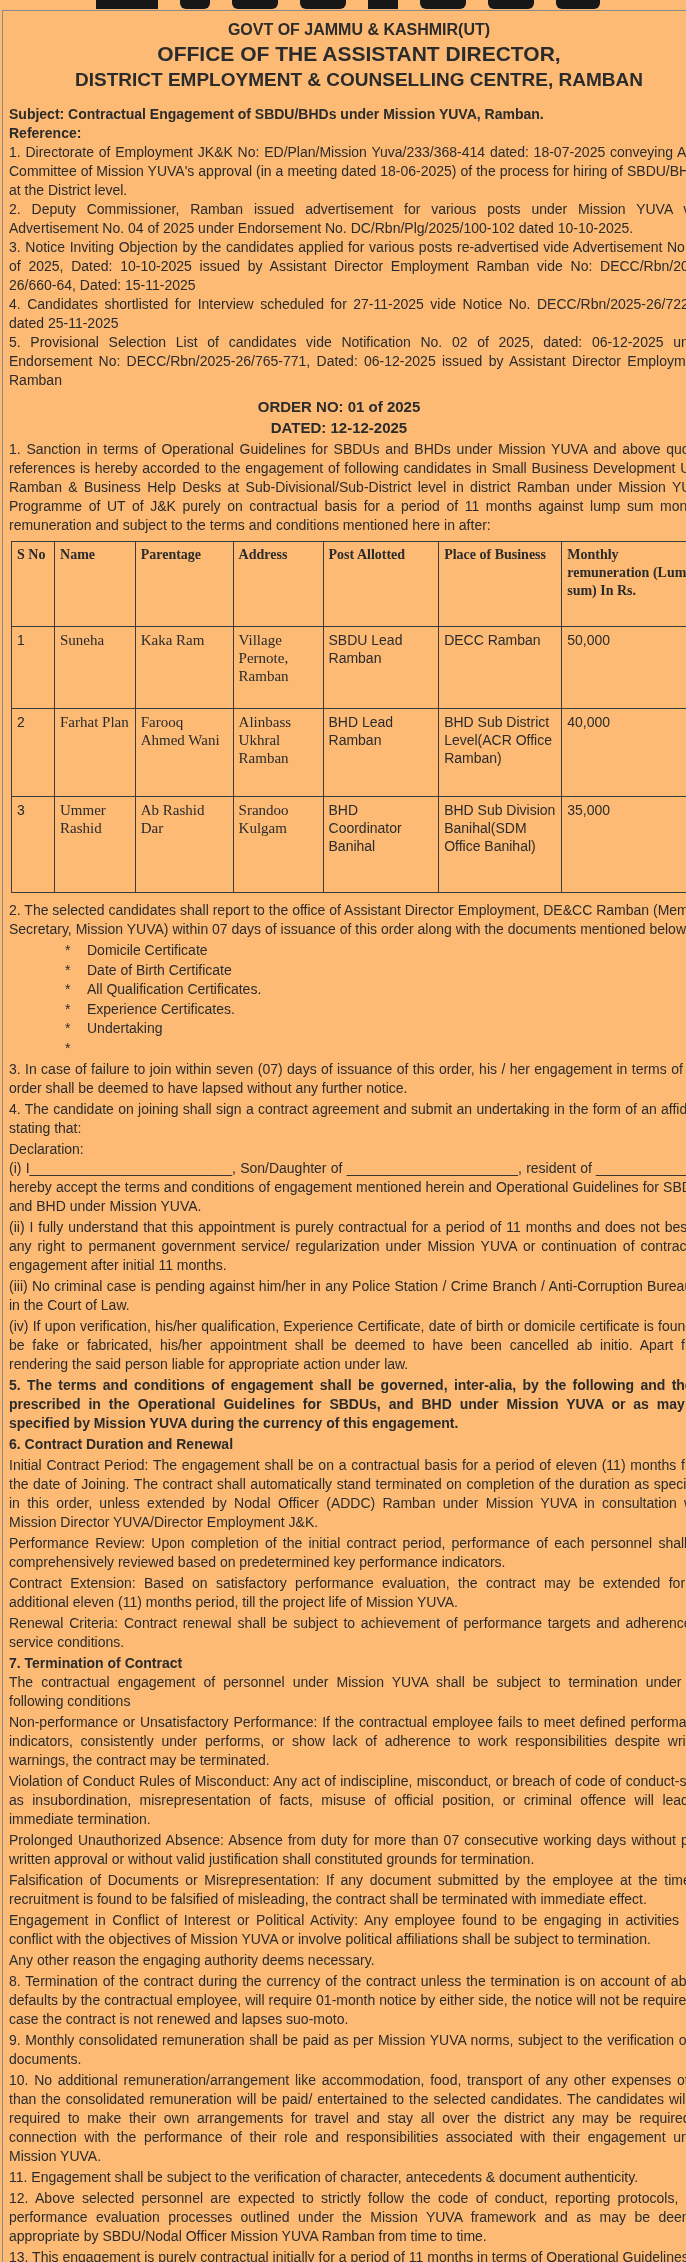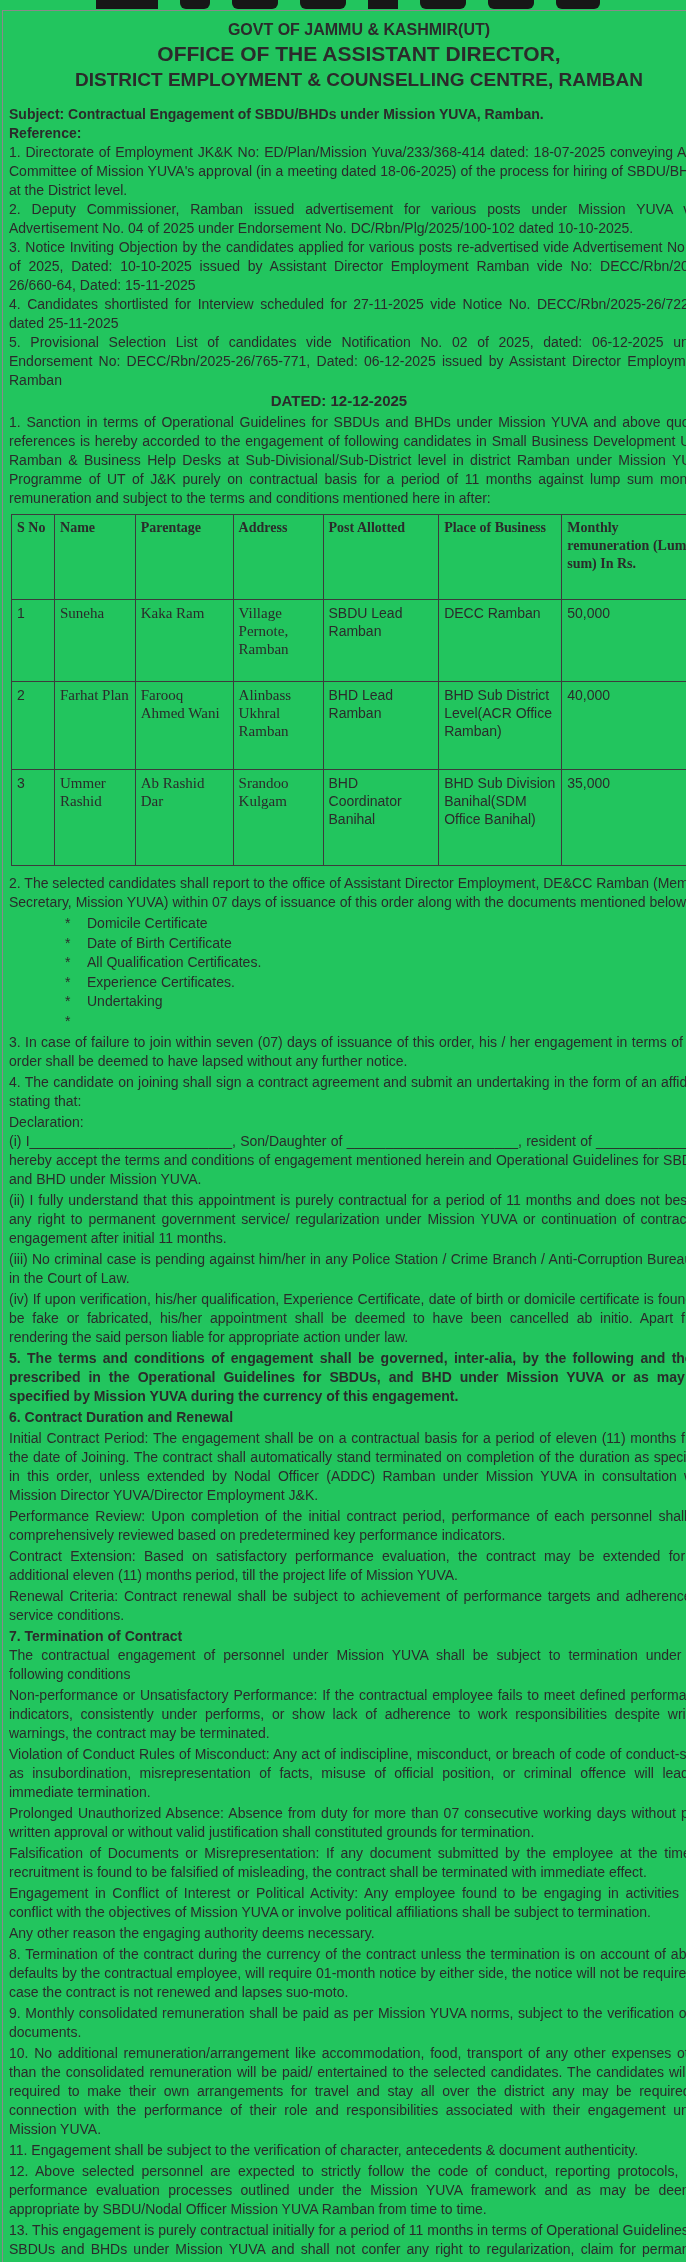--- a/index.html
+++ b/index.html
@@ -1,20 +1,20 @@
 <!DOCTYPE html>
 <html><head>
 <meta charset="utf-8">
 <style>
   html,body{margin:0;padding:0;background:#e9e8e6;}
   .clip{
     position:relative;
     width:686px;height:2262px;
     overflow:hidden;
-    background:#22c55e;
+    background:#fdba74;
     border-right:1px solid #737373;
     font-family:"Liberation Sans",sans-serif;
     color:#2b2b2b;
   }
   
   .masthead{height:10px;display:flex;align-items:flex-start;padding-left:96px;gap:22px;overflow:hidden;}
   .masthead .blk{background:#171717;height:9px;}
   .masthead .round{border-radius:0 0 6px 6px;}
   .docbox{
     border-top:1px solid #8a8a8a;
@@ -82,20 +82,21 @@
       <div class="center hdr3">DISTRICT EMPLOYMENT &amp; COUNSELLING CENTRE, RAMBAN</div>
 
       <p class="b tight">Subject: Contractual Engagement of SBDU/BHDs under Mission YUVA, Ramban.</p>
       <p class="b tight">Reference:</p>
       <p class="tight">1. Directorate of Employment JK&amp;K No: ED/Plan/Mission Yuva/233/368-414 dated: 18-07-2025 conveying Apex Committee of Mission YUVA's approval (in a meeting dated 18-06-2025) of the process for hiring of SBDU/BHD's at the District level.</p>
       <p class="tight">2. Deputy Commissioner, Ramban issued advertisement for various posts under Mission YUVA vide Advertisement No. 04 of 2025 under Endorsement No. DC/Rbn/Plg/2025/100-102 dated 10-10-2025.</p>
       <p class="tight">3. Notice Inviting Objection by the candidates applied for various posts re-advertised vide Advertisement No. 04 of 2025, Dated: 10-10-2025 issued by Assistant Director Employment Ramban vide No: DECC/Rbn/2025-26/660-64, Dated: 15-11-2025</p>
       <p class="tight">4. Candidates shortlisted for Interview scheduled for 27-11-2025 vide Notice No. DECC/Rbn/2025-26/722-28 dated 25-11-2025</p>
       <p class="tight">5. Provisional Selection List of candidates vide Notification No. 02 of 2025, dated: 06-12-2025 under Endorsement No: DECC/Rbn/2025-26/765-771, Dated: 06-12-2025 issued by Assistant Director Employment, Ramban</p>
 
+      <div class="orderline" style="margin-top:6px">ORDER NO: 01 of 2025</div>
       <div class="orderline">DATED: 12-12-2025</div>
 
       <p>1. Sanction in terms of Operational Guidelines for SBDUs and BHDs under Mission YUVA and above quoted references is hereby accorded to the engagement of following candidates in Small Business Development Unit, Ramban &amp; Business Help Desks at Sub-Divisional/Sub-District level in district Ramban under Mission YUVA Programme of UT of J&amp;K purely on contractual basis for a period of 11 months against lump sum monthly remuneration and subject to the terms and conditions mentioned here in after:</p>
 
       <table class="appt">
         <thead>
           <tr>
             <th class="c-sno">S No</th>
             <th class="c-name">Name</th>
             <th class="c-par">Parentage</th>

